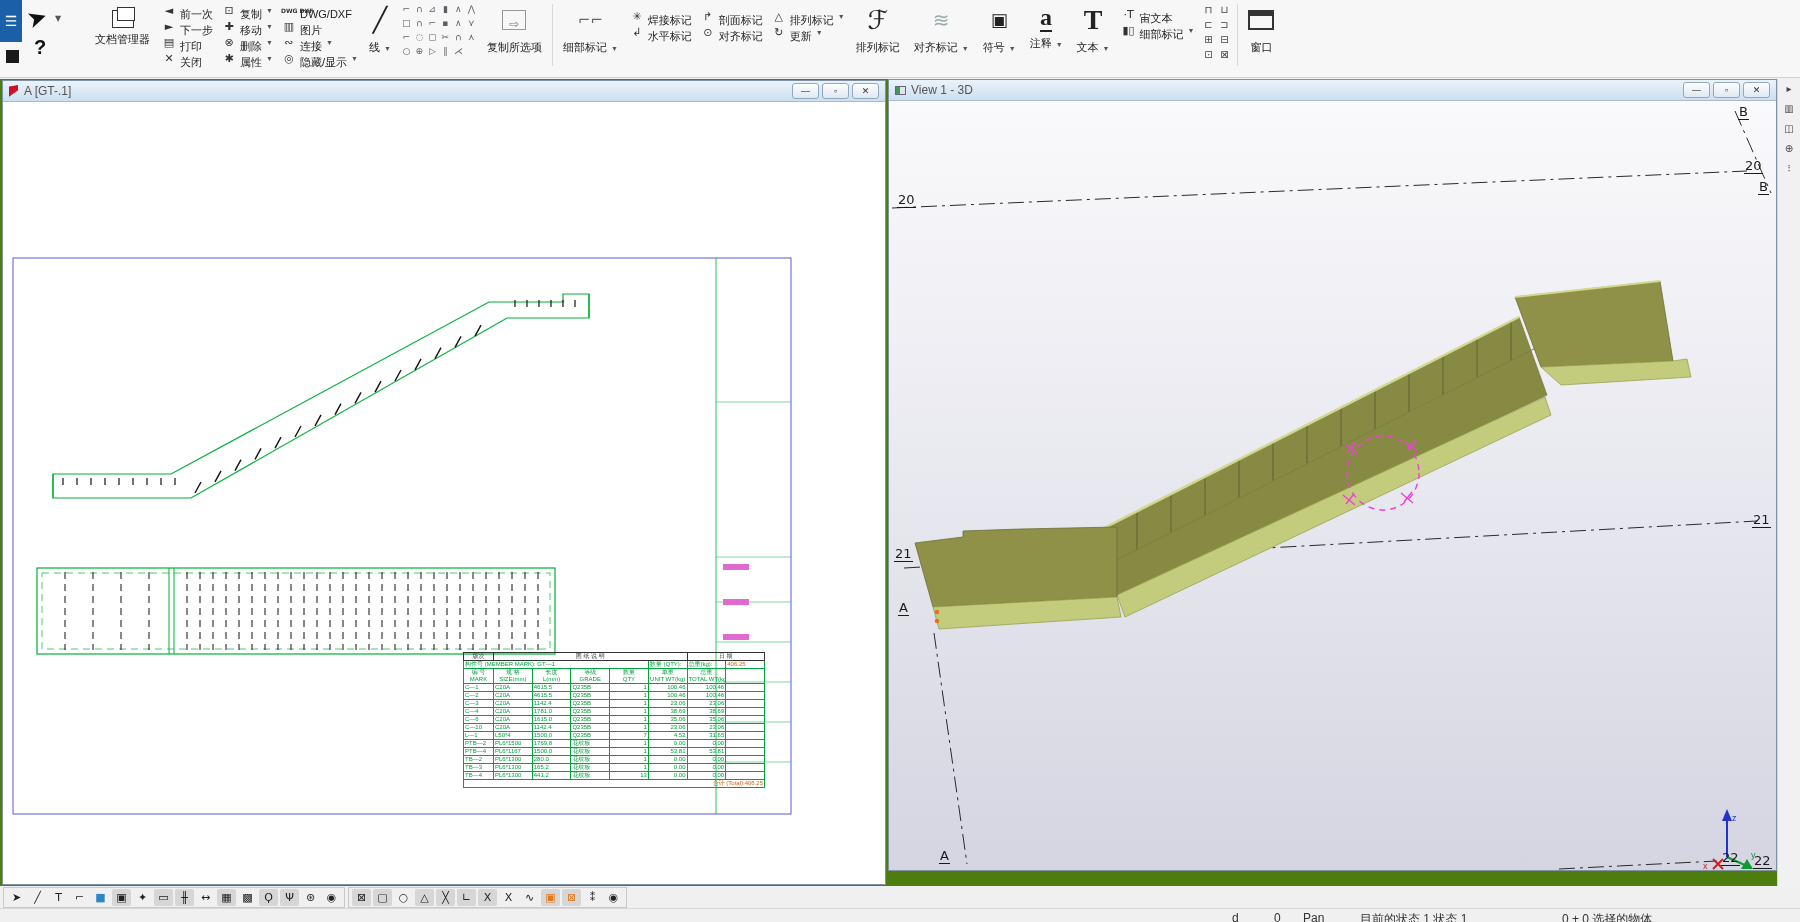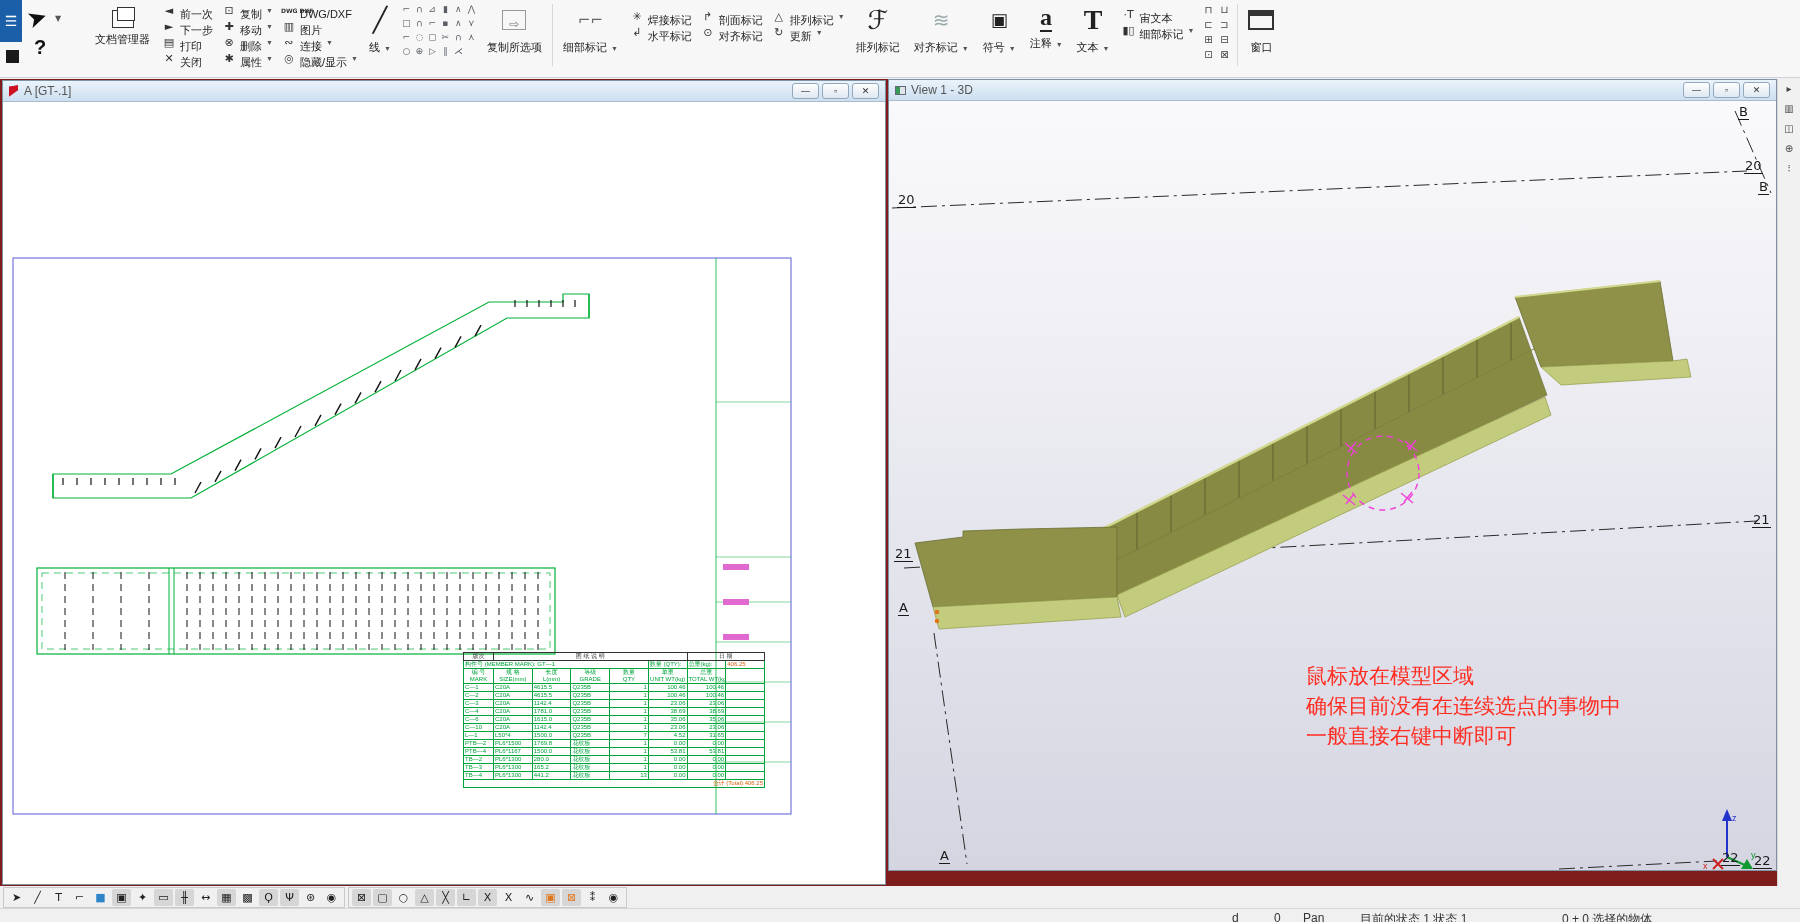--- a/index.html
+++ b/index.html
@@ -25,21 +25,21 @@
   #shape-grid { display:grid; grid-template-columns:repeat(6,13px); grid-auto-rows:14px; padding:4px 2px; }
   #shape-grid span { font-size:9px; color:#5a5f66; text-align:center; }
   #dwgicon { font-size:6px; font-weight:bold; line-height:5px; color:#333; width:16px; }
   .boxicon { width:14px; height:11px; border:1px solid #444; display:inline-block; }
   .docicon { width:22px; height:18px; border:1px solid #333; background:#fff; position:relative; margin-top:6px; }
   .docicon:before { content:""; position:absolute; left:4px; top:-4px; width:16px; height:12px; border:1px solid #333; background:#fff; }
   #minigrid { display:grid; grid-template-columns:repeat(2,16px); grid-auto-rows:15px; padding:4px 2px; }
   #minigrid span { font-size:10px; color:#444; text-align:center; }
 
   
-  #work-area { position:absolute; left:0; top:79px; width:1777px; height:807px; background:#7f1d1d; }
+  #work-area { position:absolute; left:0; top:79px; width:1777px; height:807px; background:#4d7c0f; }
   .child-window { position:absolute; border:1px solid #7f93a5; background:#fff; }
   .titlebar { height:21px; background:linear-gradient(#eaf3fb,#cddff0); border-bottom:1px solid #a8bccd; display:flex; align-items:center; padding:0 6px; }
   .titlebar .tname { font-size:12px; color:#555; margin-left:5px; }
   .winbtns { margin-left:auto; display:flex; gap:3px; }
   .winbtn { width:27px; height:16px; border:1px solid #92a8bd; border-radius:3px; background:linear-gradient(#fdfefe,#dfe8f1); font-size:9px; color:#333; display:flex; align-items:center; justify-content:center; }
   #left-window { left:2px; top:1px; width:884px; height:805px; }
   #right-window { left:888px; top:0px; width:889px; height:792px; }
   .viewport { position:relative; width:100%; height:calc(100% - 21px); overflow:hidden; }
   #left-viewport { background:#ffffff; }
   #right-viewport { background:linear-gradient(#fafafc 0%, #e6e6ee 55%, #d5d5e2 100%); }
@@ -608,25 +608,20 @@
       <span class="gridlabel" style="left:855px; top:58px;">20</span>
       <span class="gridlabel" style="left:869px; top:79px;">B</span>
       <span class="gridlabel" style="left:8px;   top:92px;">20</span>
       <span class="gridlabel" style="left:5px;   top:446px;">21</span>
       <span class="gridlabel" style="left:863px; top:412px;">21</span>
       <span class="gridlabel" style="left:9px;   top:500px;">A</span>
       <span class="gridlabel" style="left:50px;  top:748px;">A</span>
       <span class="gridlabel" style="left:832px; top:750px;">22</span>
       <span class="gridlabel" style="left:864px; top:753px;">22</span>
 
-      <div id="note3d">
-        <div>鼠标放在模型区域</div>
-        <div>确保目前没有在连续选点的事物中</div>
-        <div>一般直接右键中断即可</div>
-      </div>
     </div>
   </div>
 </div>
 
 <div id="right-strip">
     <span class="glyph">▸</span>
     <span class="glyph">▥</span>
     <span class="glyph">◫</span>
     <span class="glyph">⊕</span>
     <span class="glyph">⁝</span>

